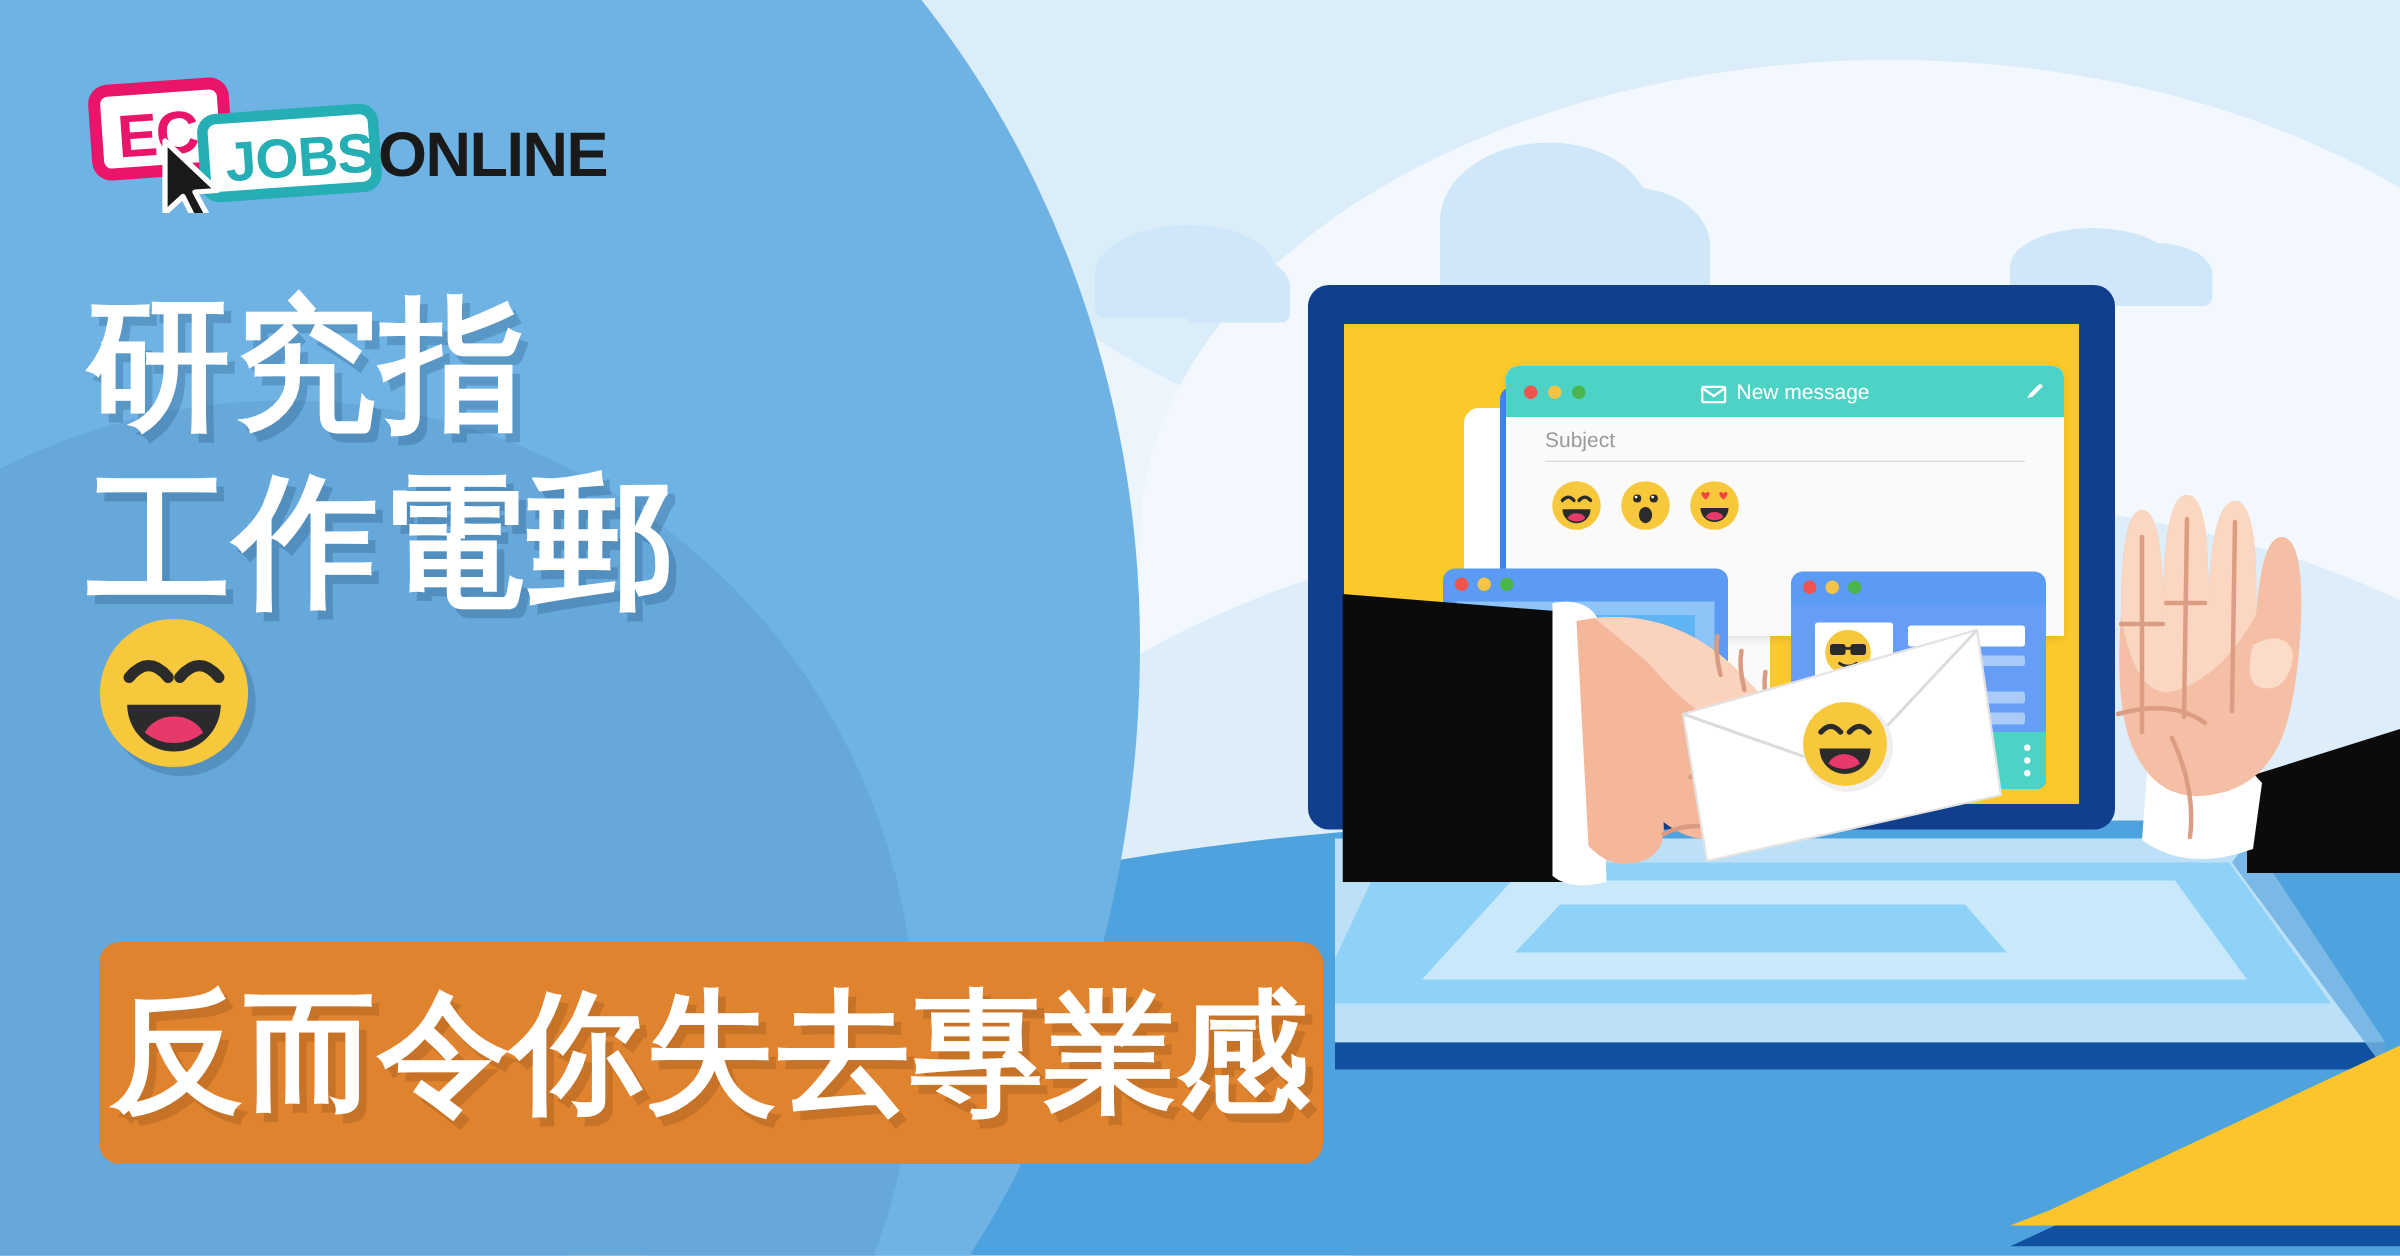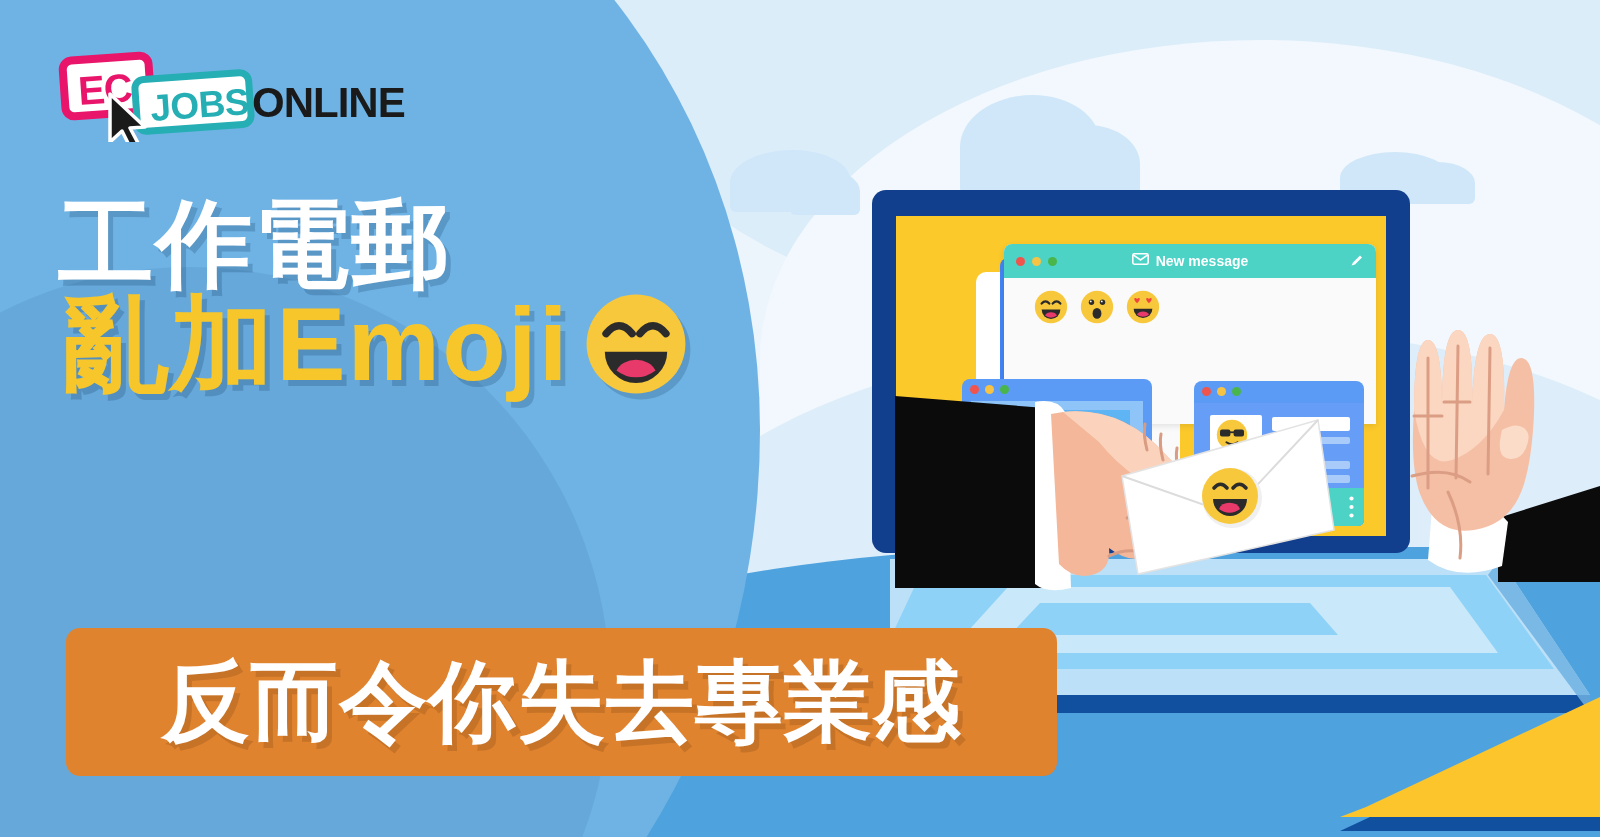--- a/index.html
+++ b/index.html
@@ -86,21 +86,21 @@
   .hl1 { font-size:96px; margin-bottom:22px; }
   .hl2 { font-size:96px; }
   .hl3 {
     font-size:104px; color:#F6C62B; display:flex; align-items:center;
     gap:14px; margin-left:6px;
   }
   .hl3 .txt { text-shadow:5px 6px 0 rgba(40,85,125,.30); }
   .bigemoji { flex:0 0 auto; filter:drop-shadow(5px 6px 0 rgba(40,85,125,.28)); }
 
   .banner {
-    position:absolute; left:66px; top:628px; width:991px; height:148px;
+    position:absolute; left:66px; top:628px; width:816px; height:148px;
     background:#E0832F; border-radius:14px;
     display:flex; align-items:center; justify-content:center;
   }
   .banner-text {
     font-size:88px; font-weight:bold; color:#FFFFFF; letter-spacing:.01em;
     text-shadow:5px 6px 0 rgba(150,85,25,.35); white-space:nowrap;
     font-family:"Liberation Sans","DejaVu Sans",sans-serif;
   }
 
   
@@ -134,22 +134,22 @@
   }
   .compose-bar {
     height:34px; background:#4CD3C6; display:flex; align-items:center;
     padding:0 12px; position:relative;
   }
   .dots { display:flex; gap:7px; align-items:center; }
   .dot { width:9px; height:9px; border-radius:50%; }
   .d-red { background:#F0544C; } .d-yel { background:#F6C344; } .d-grn { background:#49B54B; }
   .compose-title {
     position:absolute; left:0; right:0; text-align:center;
-    color:#FFFFFF; font-size:14px; font-weight:bold;
-    display:flex; align-items:flex-start; justify-content:center; gap:7px;
+    color:#FFFFFF; font-size:14px; font-weight:normal;
+    display:flex; align-items:flex-end; justify-content:center; gap:7px;
     pointer-events:none;
   }
   .pencil { position:absolute; right:12px; top:9px; }
   .field {
     margin:0 26px; border-bottom:1px solid #DEDEDE; height:30px;
     display:flex; align-items:center; color:#9A9A9A; font-size:14px;
   }
   .field:first-of-type { margin-top:12px; }
   .emoji-row { display:flex; gap:12px; margin:12px 0 0 30px; }
 
@@ -234,20 +234,23 @@
           <div class="compose-title">
             <svg width="17" height="12" viewBox="0 0 17 12">
               <rect x="0.8" y="0.8" width="15.4" height="10.4" rx="1.6" fill="none" stroke="#fff" stroke-width="1.6"></rect>
               <path d="M1.6 2.2 L8.5 7 L15.4 2.2" fill="none" stroke="#fff" stroke-width="1.6" stroke-linecap="round"></path>
             </svg>
             <span>New message</span>
           </div>
           <svg class="pencil" width="15" height="15" viewBox="0 0 15 15">
             <path d="M2.5 12.5 L4 9.5 L11 2.5 L13 4.5 L6 11.5 Z" fill="#fff"></path>
           </svg>
+        </div>
+        <div class="field">
+          <span>Subject</span>
         </div>
         <div class="emoji-row">
           <svg width="34" height="34" viewBox="0 0 40 40">
             <circle cx="20" cy="20" r="19" fill="#F8C83C"></circle>
             <path d="M9 16 q4.5 -5 9 0" fill="none" stroke="#2B2B2B" stroke-width="2.6" stroke-linecap="round"></path>
             <path d="M22 16 q4.5 -5 9 0" fill="none" stroke="#2B2B2B" stroke-width="2.6" stroke-linecap="round"></path>
             <path d="M9 23 h22 a11 11 0 0 1 -22 0 z" fill="#2B2B2B"></path>
             <path d="M13 30 a7.5 6 0 0 1 14 0 a11 11 0 0 1 -14 0 z" fill="#E8396B"></path>
           </svg>
           <svg width="34" height="34" viewBox="0 0 40 40">
@@ -387,23 +390,23 @@
       <g>
         <path d="M52 44 L52 92 L64 81 L72 97 L80 93 L72 78 L87 77 Z" fill="#1A1A1A" stroke="#FFFFFF" stroke-width="3.5" stroke-linejoin="round"></path>
       </g>
     </svg>
     <span class="sr">EC</span>
     <span class="sr">JOBS</span>
     <span class="sr">ONLINE</span>
   </div>
 
   <div class="headline">
+    <div class="hl-line hl1">研究指</div>
     <div class="hl-line hl2">工作電郵</div>
     <div class="hl-line hl3">
-      <span class="txt">亂加Emoji</span>
       <svg class="bigemoji" width="104" height="104" viewBox="0 0 40 40">
         <circle cx="20" cy="20" r="19" fill="#F8C83C"></circle>
         <path d="M8.5 16 q5 -6 10 0" fill="none" stroke="#2B2B2B" stroke-width="2.9" stroke-linecap="round"></path>
         <path d="M21.5 16 q5 -6 10 0" fill="none" stroke="#2B2B2B" stroke-width="2.9" stroke-linecap="round"></path>
         <path d="M8 23 h24 a12 12 0 0 1 -24 0 z" fill="#2B2B2B"></path>
         <path d="M12.5 30.2 a8 6.4 0 0 1 15 0 a12 12 0 0 1 -15 0 z" fill="#E8396B"></path>
       </svg>
     </div>
   </div>
 

